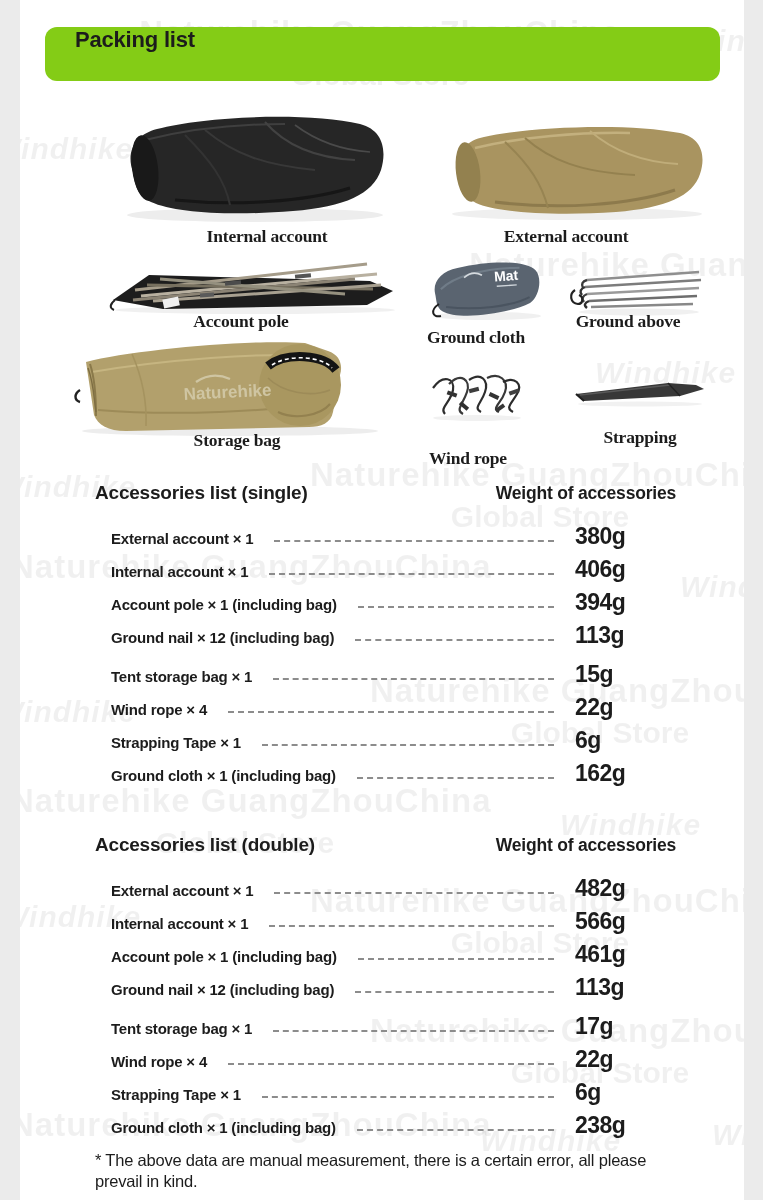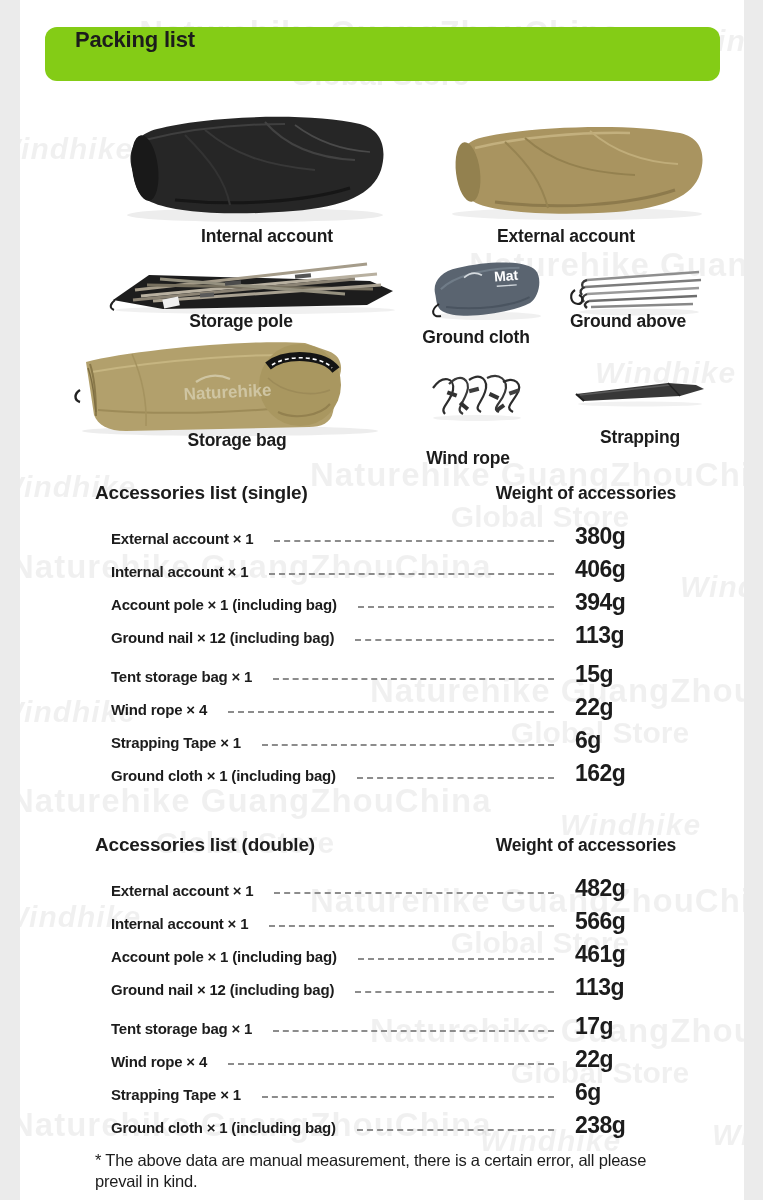--- a/index.html
+++ b/index.html
@@ -29,21 +29,21 @@
     background:#84cc16;border-radius:12px;
     display:flex;align-items:flex-start;
     z-index:2;
   }
   .title-box .t{font-size:22px;font-weight:700;padding-left:30px;letter-spacing:-0.2px;}
   
   .fig{position:absolute;z-index:2;}
   .fig-label{
     position:absolute;z-index:2;
     font-size:17.5px;font-weight:700;letter-spacing:-0.2px;
-    text-align:center;white-space:nowrap;transform:translateX(-50%);
+    text-align:center;white-space:nowrap;transform:translateX(-50%);font-family:Liberation Serif, serif;
   }
   
   .acc-list{position:absolute;left:75px;width:581px;z-index:2;}
   .acc-head{display:flex;justify-content:space-between;align-items:center;}
   .acc-head .lh{font-size:19px;font-weight:700;letter-spacing:-0.2px;}
   .acc-head .rh{font-size:17.5px;font-weight:700;letter-spacing:-0.2px;}
   .acc-rows{margin-top:13px;}
   .acc-row{display:flex;align-items:flex-end;height:33px;padding-left:16px;gap:15px;}
   .acc-row.gap{margin-top:6px;}
   .rlabel{font-size:15px;font-weight:700;letter-spacing:-0.2px;white-space:nowrap;padding-bottom:3px;}
@@ -143,21 +143,21 @@
       <line x1="42" y1="37" x2="268" y2="41" stroke="#77705f" stroke-width="3"></line>
       <line x1="48" y1="53" x2="276" y2="37" stroke="#a8a090" stroke-width="3"></line>
       <line x1="55" y1="31" x2="240" y2="46" stroke="#95907f" stroke-width="3"></line>
       <rect x="120" y="33" width="16" height="4" fill="#4c4c4c" transform="rotate(-5 128 35)"></rect>
       <rect x="190" y="26" width="16" height="4" fill="#555555" transform="rotate(-6 198 28)"></rect>
       <rect x="95" y="45" width="14" height="4" fill="#5a5a5a" transform="rotate(-4 102 47)"></rect>
       <path d="M10,52 C5,56 4,60 9,62" stroke="#222" stroke-width="2" fill="none"></path>
       <rect x="58" y="50" width="16" height="9" fill="#efefef" transform="rotate(-12 66 54)"></rect>
     </svg>
   </div>
-  <div class="fig-label" style="left:221px;top:311px;">Storage pole</div>
+  <div class="fig-label" style="left:221px;top:311px;">Account pole</div>
 
   <div class="fig" style="left:405px;top:256px;">
     <svg width="124" height="68" viewBox="0 0 124 68">
       <ellipse cx="62" cy="60" rx="54" ry="4" fill="#f0f0f0"></ellipse>
       <g transform="rotate(-4 62 34)">
         <path d="M10,34 C8,22 18,12 34,10 C70,4 104,8 112,18 C118,26 114,44 104,50 C80,60 30,62 16,52 C10,48 11,40 10,34 Z" fill="#5a6470"></path>
         <path d="M16,30 C30,18 60,12 96,14" stroke="#707c88" stroke-width="2" fill="none"></path>
         <path d="M20,48 C50,54 85,52 104,44" stroke="#4a5460" stroke-width="2" fill="none"></path>
         <path d="M40,20 q9,-7 18,-1" stroke="#d5dade" stroke-width="1.6" fill="none"></path>
         <text x="70" y="26" font-size="14" font-weight="700" fill="#ffffff" font-family="Liberation Sans, sans-serif">Mat</text>

